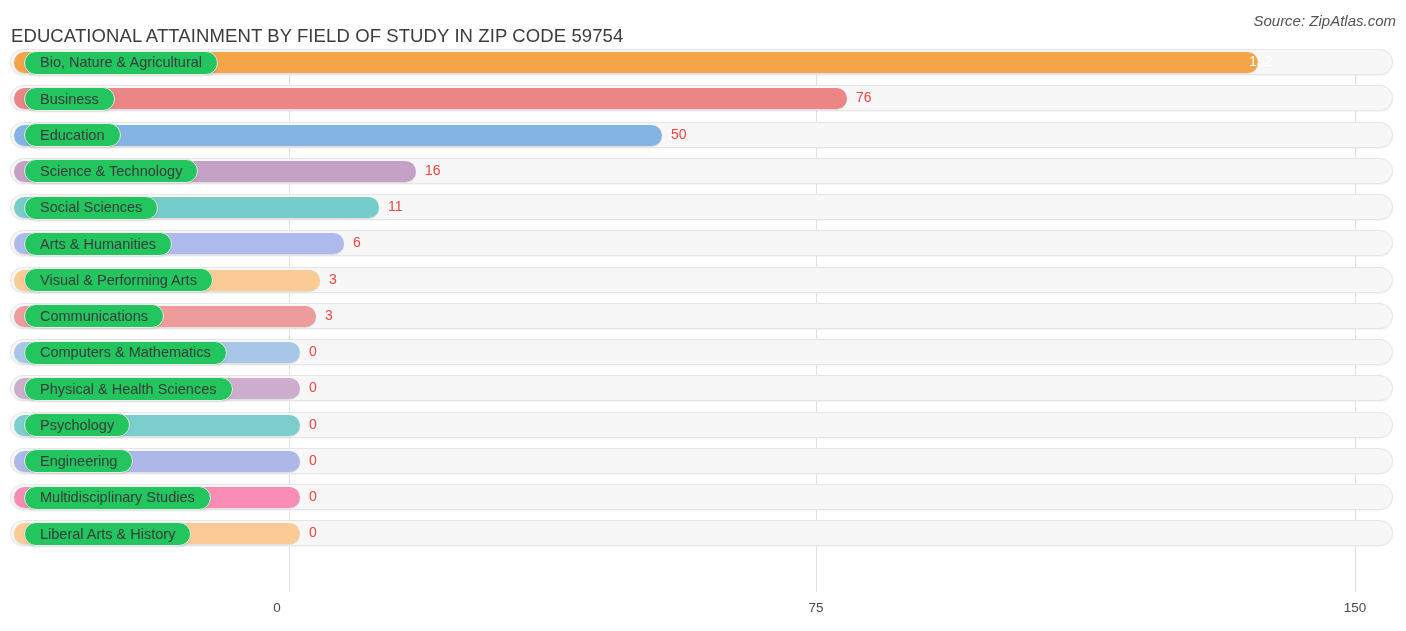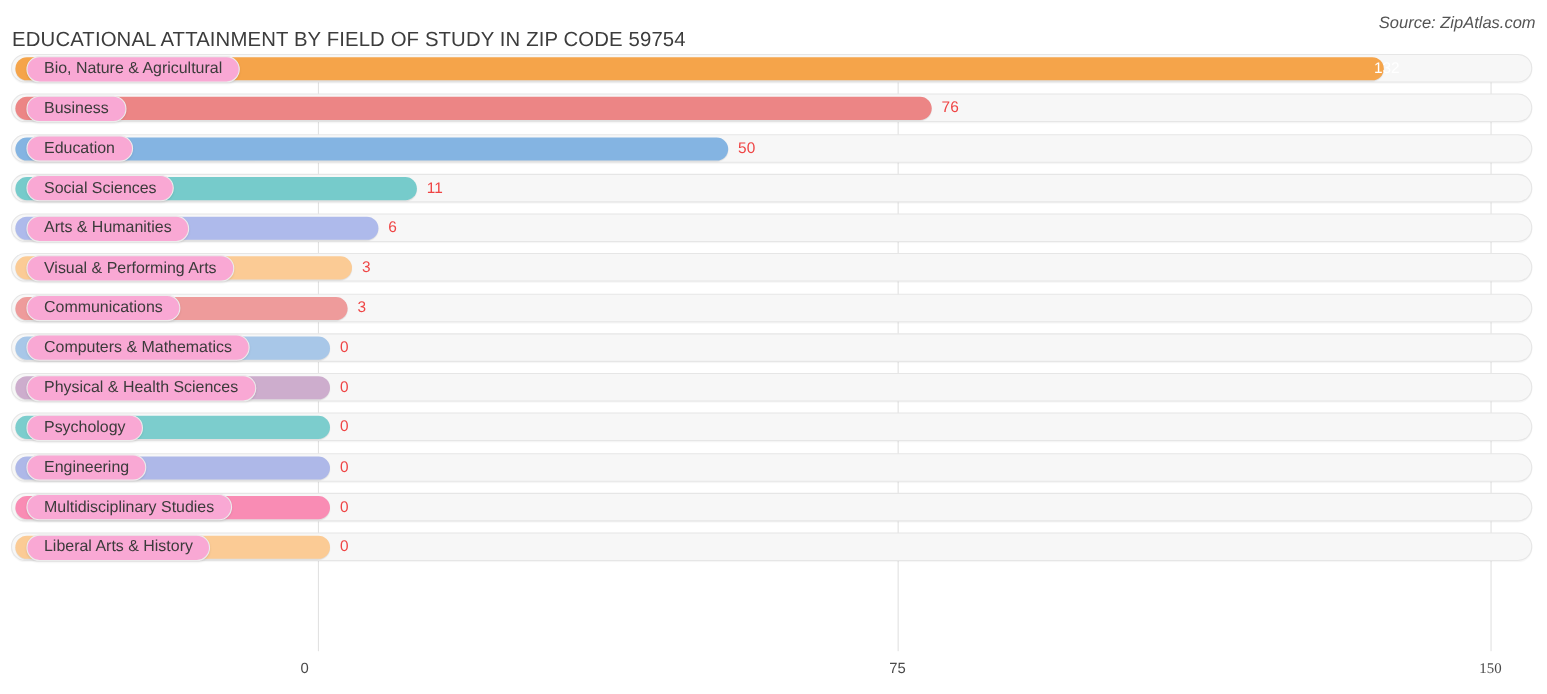--- a/index.html
+++ b/index.html
@@ -57,21 +57,21 @@
     height:21px;
     border-radius:11px;
     box-shadow:0 1px 1px rgba(0,0,0,.10);
   }
   
   .pill{
     position:absolute;left:24px;top:6.5px;
     height:24px;
     display:flex;align-items:center;
     padding:0 15px;
-    background:#f9a8d4;
+    background:#22c55e;
     border:1px solid #ececec;
     border-radius:12px;
     box-sizing:border-box;
     box-shadow:0 1px 2px rgba(0,0,0,.10);
     white-space:nowrap;
   }
   .pill span{
     font-size:14.5px;color:#3b3b3b;line-height:1;
   }
   
@@ -127,20 +127,28 @@
         <div class="row">
           <div class="track"></div>
           <div class="bar" style="width: 648px; background: rgb(132, 180, 226);"></div>
           <div class="pill">
             <span>Education</span>
           </div>
           <div class="val outside" style="left: 671px;">50</div>
         </div>
         <div class="row">
           <div class="track"></div>
+          <div class="bar" style="width: 402px; background: rgb(198, 161, 198);"></div>
+          <div class="pill">
+            <span>Science &amp; Technology</span>
+          </div>
+          <div class="val outside" style="left: 425px;">16</div>
+        </div>
+        <div class="row">
+          <div class="track"></div>
           <div class="bar" style="width: 365px; background: rgb(118, 203, 203);"></div>
           <div class="pill">
             <span>Social Sciences</span>
           </div>
           <div class="val outside" style="left: 388px;">11</div>
         </div>
         <div class="row">
           <div class="track"></div>
           <div class="bar" style="width: 330px; background: rgb(174, 186, 235);"></div>
           <div class="pill">
@@ -211,16 +219,16 @@
             <span>Liberal Arts &amp; History</span>
           </div>
           <div class="val outside" style="left: 309px;">0</div>
         </div>
       </div>
   </div>
 
   <div class="axis" id="axis">
       <div class="tick" style="left: 277px;">0</div>
       <div class="tick" style="left: 816px;">75</div>
-      <div class="tick" style="left: 1355px; font-family: Liberation Serif, serif;">150</div>
+      <div class="tick" style="left: 1355px;">150</div>
     </div>
 
 </div>
 
 </body></html>

